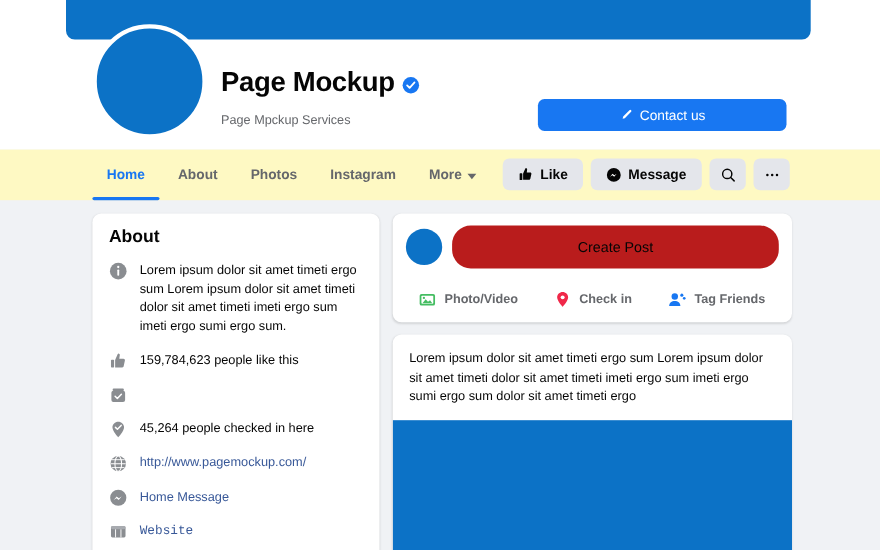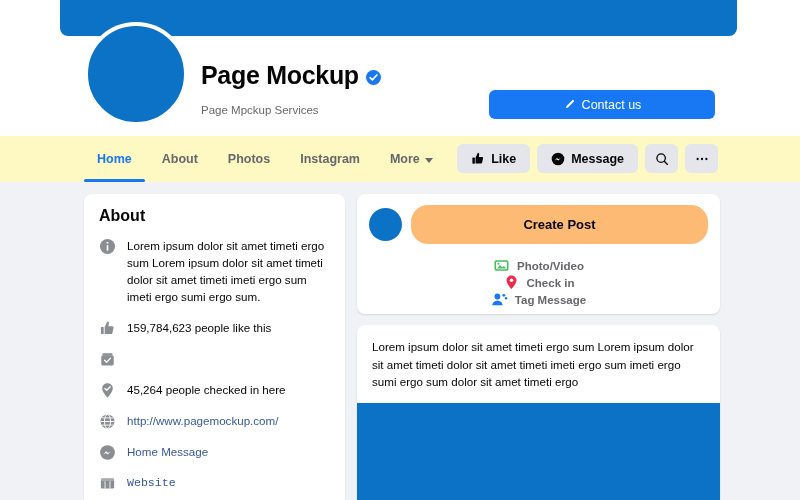--- a/index.html
+++ b/index.html
@@ -154,28 +154,28 @@
 
   
   .create-card { padding: 11px 12px 6px 12px; }
   .create-top { display: flex; align-items: center; gap: 9px; }
   .mini-avatar {
     width: 33px; height: 33px; border-radius: 50%;
     background: #0c72c6; flex: 0 0 33px;
   }
   .create-input {
     flex: 1; height: 39px; border-radius: 17px;
-    background: #fdba74;
+    background: #b91c1c;
     display: flex; align-items: center; justify-content: center;
-    font-size: 13px; font-weight: bold; color: #050505;
+    font-size: 13px; font-weight: normal; color: #050505;
     cursor: text;
   }
   .create-actions {
     display: flex; align-items: center;
-    margin-top: 9px; padding-top: 4px; flex-direction: column;
+    margin-top: 9px; padding-top: 4px;
   }
   .create-action {
     flex: 1; display: flex; align-items: center; justify-content: center;
     gap: 7px; height: 30px; border-radius: 5px; cursor: pointer;
   }
   .create-action .label {
     font-size: 11.5px; font-weight: 600; color: #65676b;
   }
   .create-action svg { width: 17px; height: 17px; display: block; }
 
@@ -397,21 +397,21 @@
           </div>
           <div class="create-action">
             <span>
               <svg viewBox="0 0 18 18">
                   <circle cx="6.8" cy="5.8" r="3.1" fill="#1877f2"></circle>
                   <path d="M1.4 15c0-3 2.4-4.8 5.4-4.8s5.4 1.8 5.4 4.8z" fill="#1877f2"></path>
                   <circle cx="13.6" cy="4.6" r="1.5" fill="#1877f2"></circle>
                   <circle cx="15.9" cy="7.6" r="1.3" fill="#1877f2"></circle>
                 </svg>
             </span>
-            <span class="label">Tag Message</span>
+            <span class="label">Tag Friends</span>
           </div>
         </div>
       </div>
 
       <div class="card post-card">
         <div class="post-text">Lorem ipsum dolor sit amet timeti ergo sum Lorem ipsum dolor sit amet timeti dolor sit amet timeti imeti ergo sum imeti ergo sumi ergo sum  dolor sit amet timeti ergo</div>
         <div class="post-image"></div>
       </div>
 
     </div>

